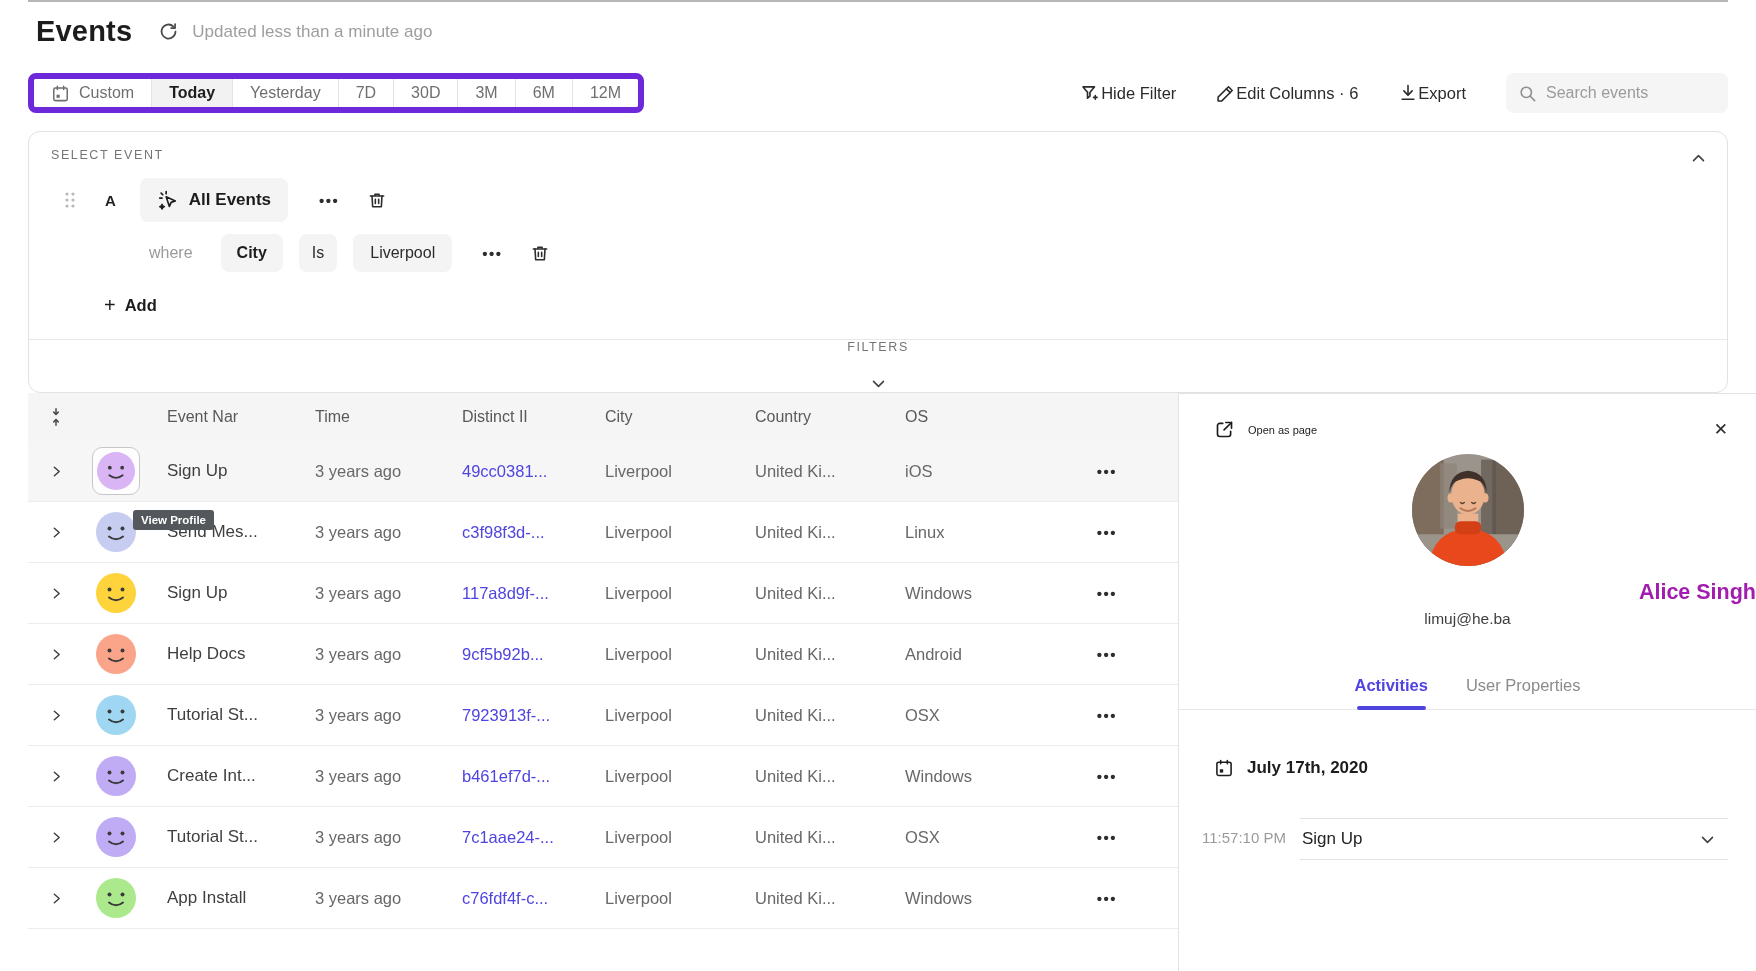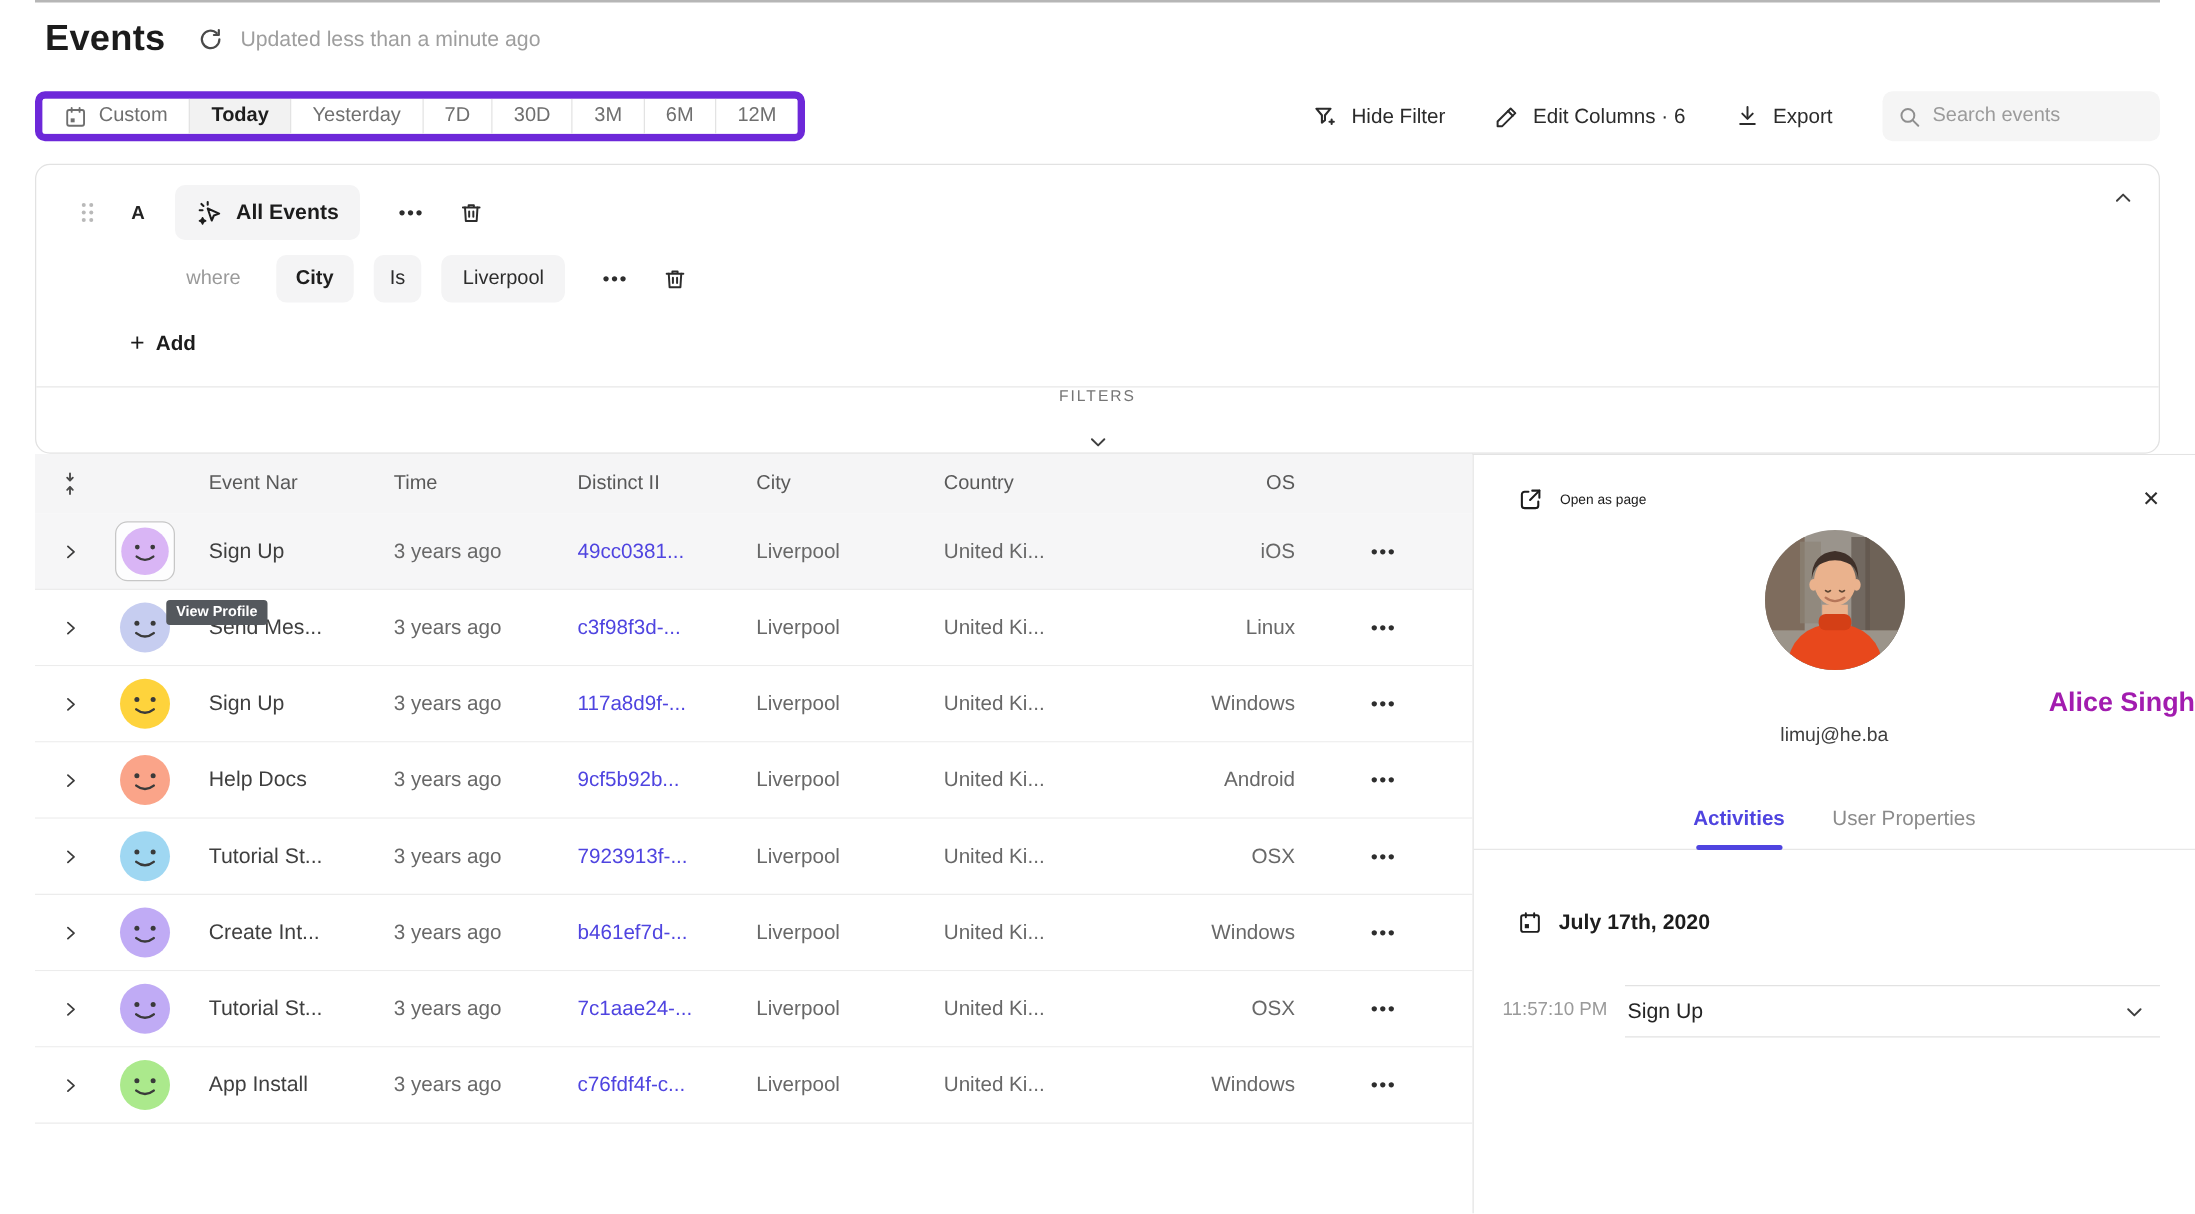--- a/index.html
+++ b/index.html
@@ -14,21 +14,21 @@
   .refresh-btn { margin-left:26px; display:flex; align-items:center; background:none; border:none; cursor:pointer; }
   .updated { margin-left:13px; font-size:17px; color:#9e9e9e; }
 
   
   .toolbar { margin:25px 28px 0; display:flex; align-items:center; justify-content:space-between; }
   .range-group { display:flex; border:6px solid #6d28d9; border-radius:8px; overflow:hidden; height:40px; }
   .range-btn { display:flex; align-items:center; gap:9px; padding:0 17px; font-size:16px; color:#6f6f6f; background:#fff; border:none; cursor:pointer; font-family:inherit; }
   .range-btn + .range-btn { border-left:1px solid #e3e3e3; }
   .range-btn.active { background:#f2f2f2; color:#1d1d1d; font-weight:700; }
   .toolbar-right { display:flex; align-items:center; gap:40px; }
-  .tool-btn { display:flex; align-items:center; gap:10px; background:none; border:none; cursor:pointer; font-family:inherit; font-size:16.5px; font-weight:500; color:#2b2b2b; }
+  .tool-btn { display:flex; align-items:center; background:none; border:none; cursor:pointer; font-family:inherit; font-size:16.5px; font-weight:500; color:#2b2b2b; }
   .search-box { display:flex; align-items:center; gap:9px; width:222px; height:40px; background:#f5f5f5; border-radius:8px; padding:0 12px; }
   .search-box input { border:none; outline:none; background:transparent; font-family:inherit; font-size:16px; color:#333; width:160px; }
   .search-box input::placeholder { color:#9b9b9b; }
 
   
   .query-panel { margin:18px 28px 0; border:1px solid #e2e2e2; border-radius:12px; position:relative; }
   .qp-label { margin:16px 0 0 22px; font-size:12.5px; letter-spacing:1.6px; color:#757575; font-weight:500; }
   .qp-collapse { position:absolute; top:18px; right:20px; background:none; border:none; cursor:pointer; }
   .event-row { margin:16px 0 0 34px; display:flex; align-items:center; }
   .drag-handle { cursor:grab; display:flex; }
@@ -63,21 +63,21 @@
   .table-wrap { width:1150px; flex-shrink:0; position:relative; }
   .thead { height:48px; background:#f5f5f6; display:flex; align-items:center; font-size:16px; color:#595959; }
   .cell { flex-shrink:0; }
   .c-exp { width:56px; display:flex; justify-content:center; }
   .c-av  { width:64px; display:flex; justify-content:center; align-items:center; }
   .c-name{ width:148px; padding-left:19px; }
   .c-time{ width:147px; padding-left:19px; }
   .c-id  { width:143px; padding-left:19px; }
   .c-city{ width:150px; padding-left:19px; }
   .c-country{ width:150px; padding-left:19px; }
-  .c-os  { width:150px; padding-left:19px;text-align:right; }
+  .c-os  { width:150px; padding-left:19px; }
   .c-act { width:142px; display:flex; justify-content:center; }
   .thead .c-name,.thead .c-time,.thead .c-id,.thead .c-city,.thead .c-country,.thead .c-os { overflow:hidden; white-space:nowrap; }
   .trow { height:61px; display:flex; align-items:center; border-bottom:1px solid #ececec; background:#fff; cursor:pointer; }
   .trow.hovered { background:#f6f6f7; }
   .trow .c-name { font-size:17px; color:#3f3f3f; white-space:nowrap; }
   .trow .c-time,.trow .c-city,.trow .c-country,.trow .c-os { font-size:16.5px; color:#686868; white-space:nowrap; }
   .idlink { font-size:16.5px; color:var(--accent,#4f44e0); text-decoration:none; white-space:nowrap; }
   .avatar { width:40px; height:40px; border-radius:50%; display:flex; align-items:center; justify-content:center; }
   .avbox { display:contents; }
   .trow.boxed .avbox { display:flex; width:48px; height:48px; border:1px solid #c7c7c7; border-radius:10px; align-items:center; justify-content:center; background:#fdfdfe; }
@@ -196,20 +196,21 @@
         <svg class="ic" width="19" height="19" viewBox="0 0 24 24" fill="none" stroke="#8f8f8f" stroke-width="2" stroke-linecap="round">
           <circle cx="10.5" cy="10.5" r="6.5"></circle>
             <path d="M15.5 15.5 21 21"></path>
         </svg>
         <input type="text" placeholder="Search events" style="">
       </div>
     </div>
   </div>
 
   <section class="query-panel">
+    <div class="qp-label">SELECT EVENT</div>
     <button class="qp-collapse">
       <svg class="ic" width="17" height="17" viewBox="0 0 24 24" fill="none" stroke="#3f3f3f" stroke-width="2.2" stroke-linecap="round" stroke-linejoin="round">
           <polyline points="5 15 12 8 19 15"></polyline>
         </svg>
     </button>
 
     <div class="event-row">
       <span class="drag-handle">
         <svg class="ic" width="14" height="22" viewBox="0 0 14 22" fill="#b9b9b9">
           <circle cx="4" cy="5" r="1.6"></circle>

